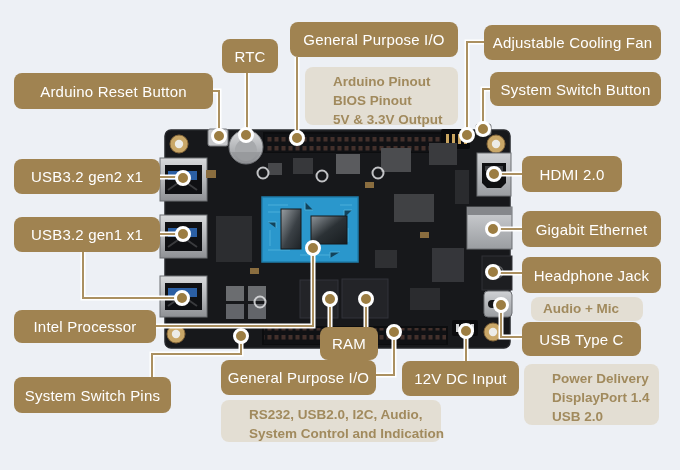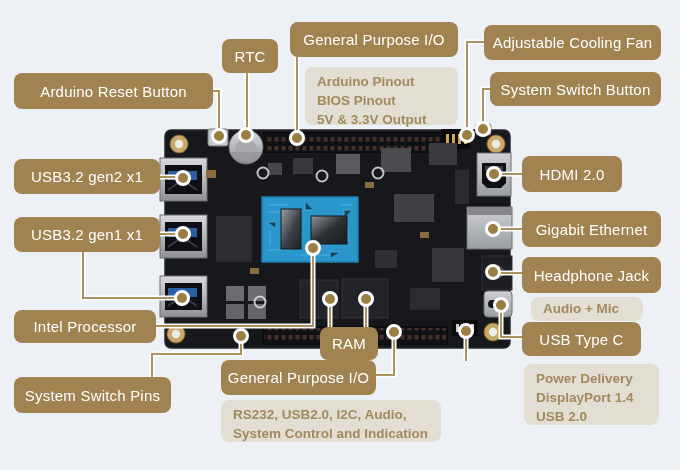--- a/index.html
+++ b/index.html
@@ -9,21 +9,21 @@
   .pill{
     position:absolute;box-sizing:border-box;
     background:#a08351;color:#ffffff;border-radius:8px;
     display:flex;align-items:center;justify-content:center;
     font-size:15px;font-weight:500;letter-spacing:.2px;white-space:nowrap;
   }
   .sub{
     position:absolute;box-sizing:border-box;
     background:#e3ded3;color:#a18a5d;border-radius:8px;
     font-size:13.5px;font-weight:700;line-height:1.4;
-    padding:6px 12px;white-space:nowrap;
+    padding:6px 28px;white-space:nowrap;
   }
   .sub.single{display:flex;align-items:center;padding:2px 12px;}
   .lines-casing{fill:none;stroke:#ffffff;stroke-width:5;stroke-linecap:butt;stroke-linejoin:miter;}
   .lines-main{fill:none;stroke:#ab9060;stroke-width:2;stroke-linejoin:miter;}
   .dot{fill:#9c7d42;stroke:#ffffff;stroke-width:3;}
   .ring{fill:none;stroke:#dfe1e3;stroke-width:2;opacity:.85;}
 </style>
 </head>
 <body>
 
@@ -251,14 +251,15 @@
 
   <div class="pill" style="left:320px;top:327px;width:58px;height:33px;">RAM</div>
 
   <div class="pill" style="left:221px;top:360px;width:155px;height:35px;">General Purpose I/O</div>
 
   <div class="sub" style="left:221px;top:400px;width:220px;height:42px;">
     <div>RS232, USB2.0, I2C, Audio,</div>
     <div>System Control and Indication</div>
   </div>
 
+  <div class="pill" style="left:402px;top:361px;width:117px;height:35px;">12V DC Input</div>
 
 </div>
 
 </body></html>

